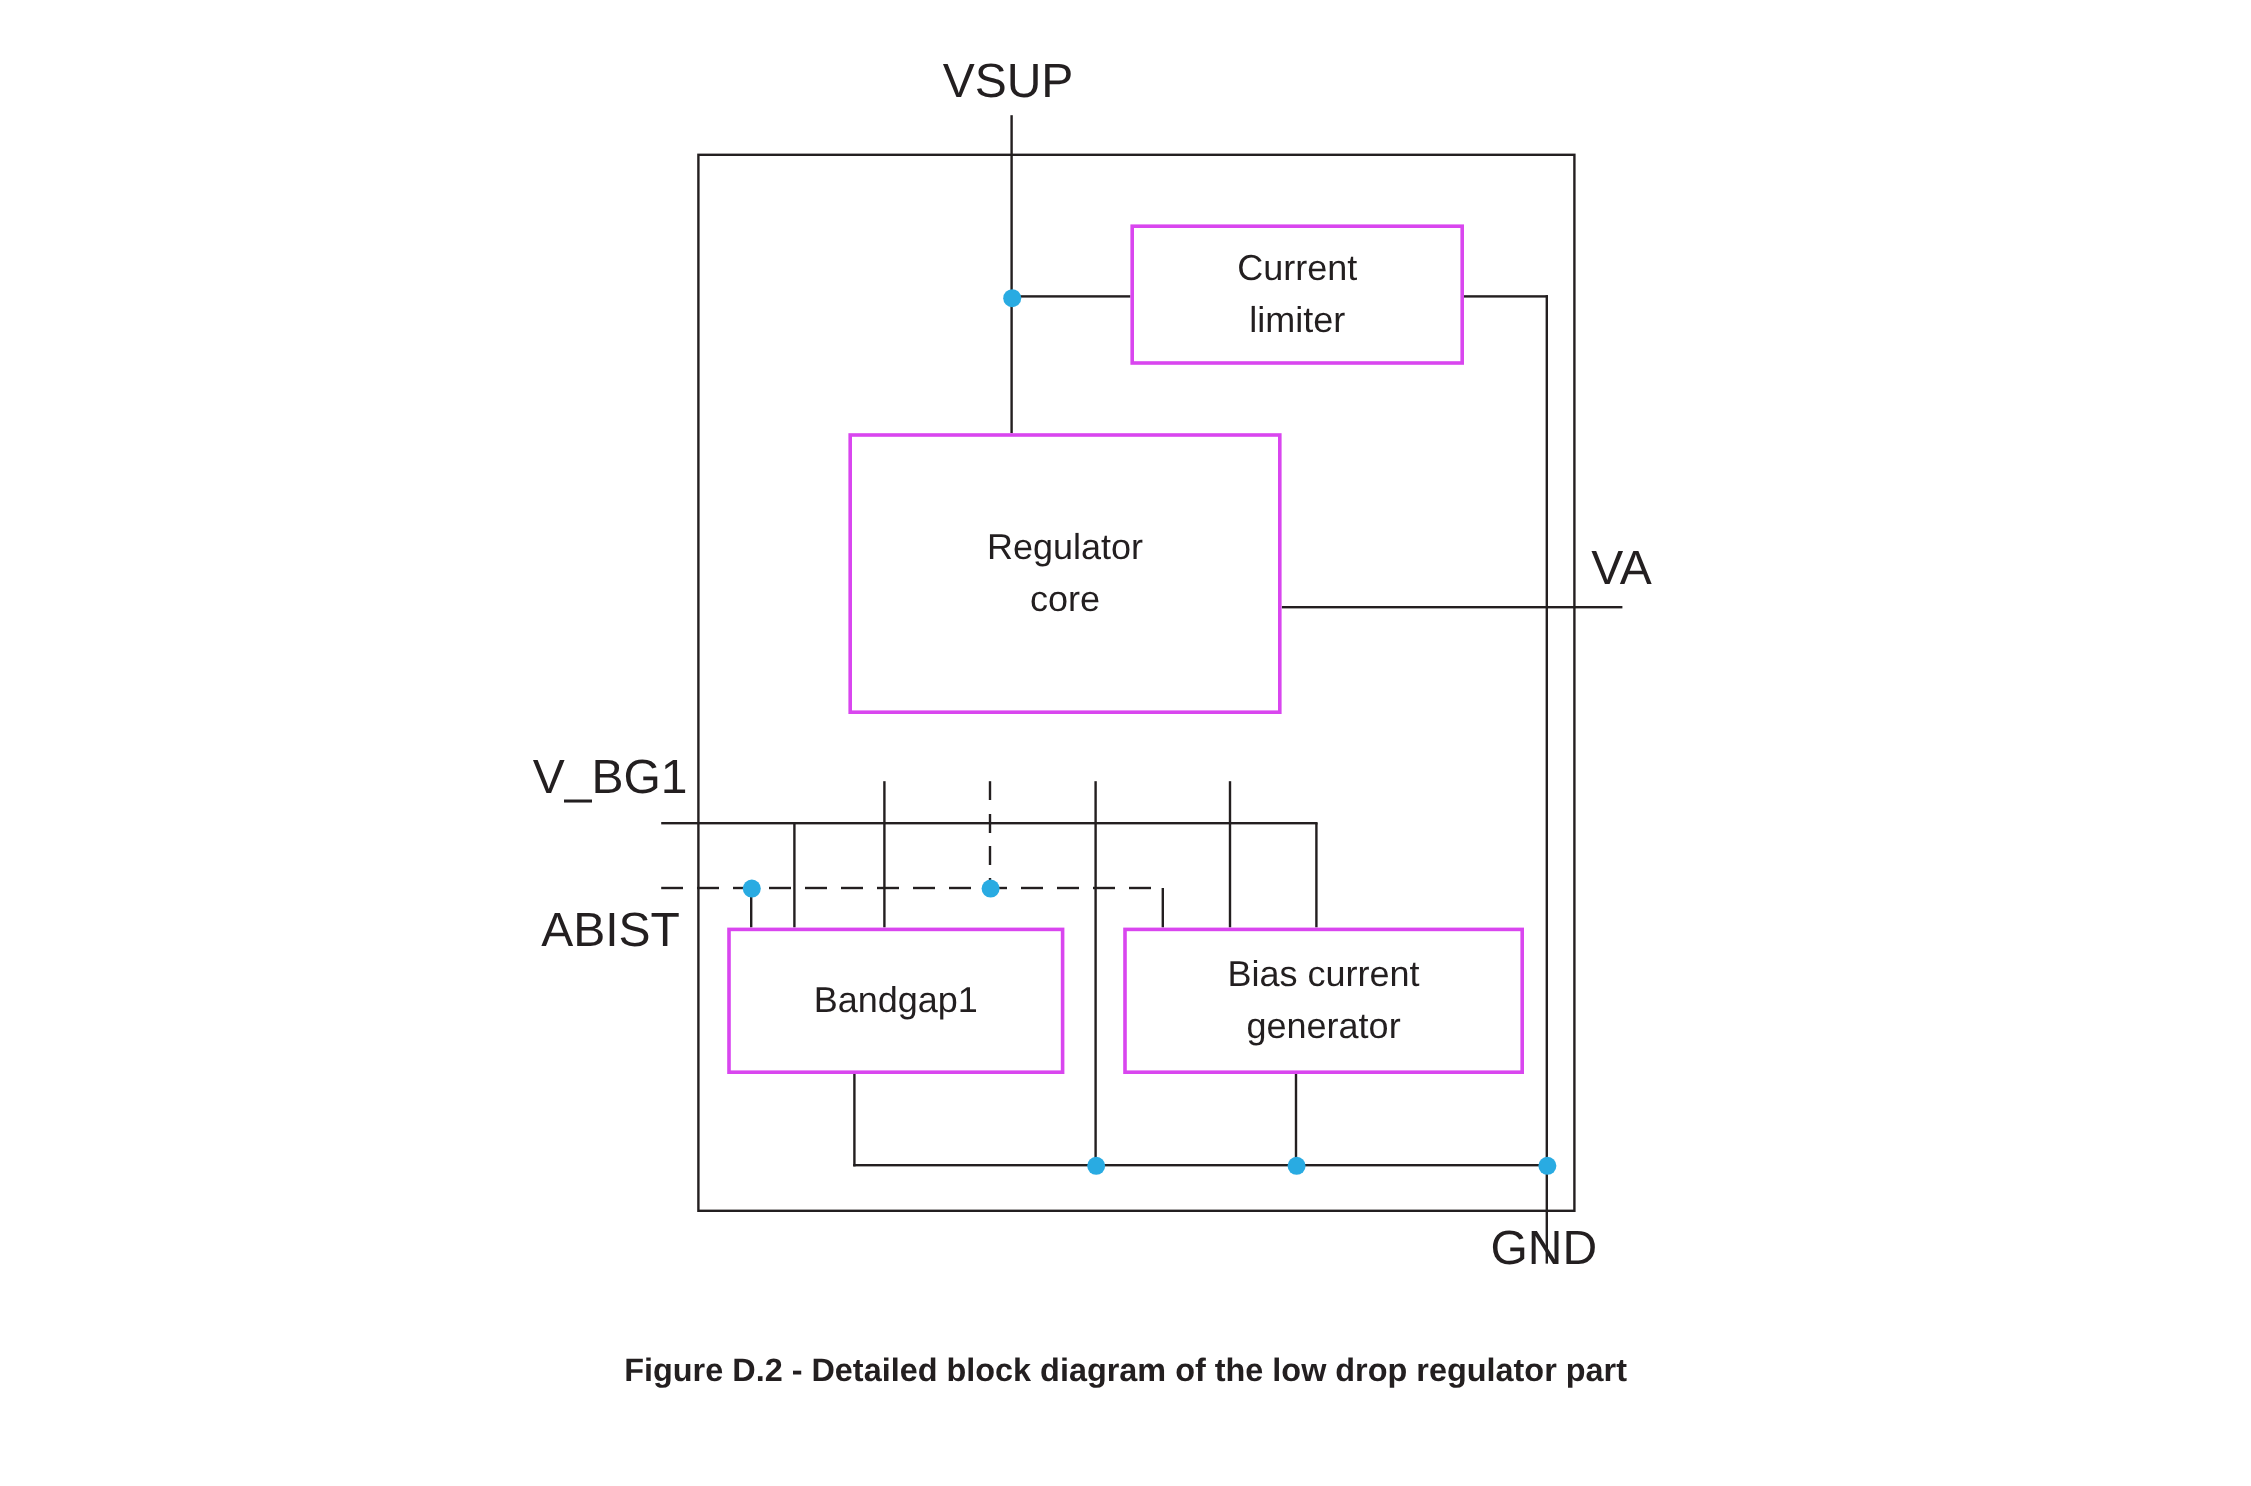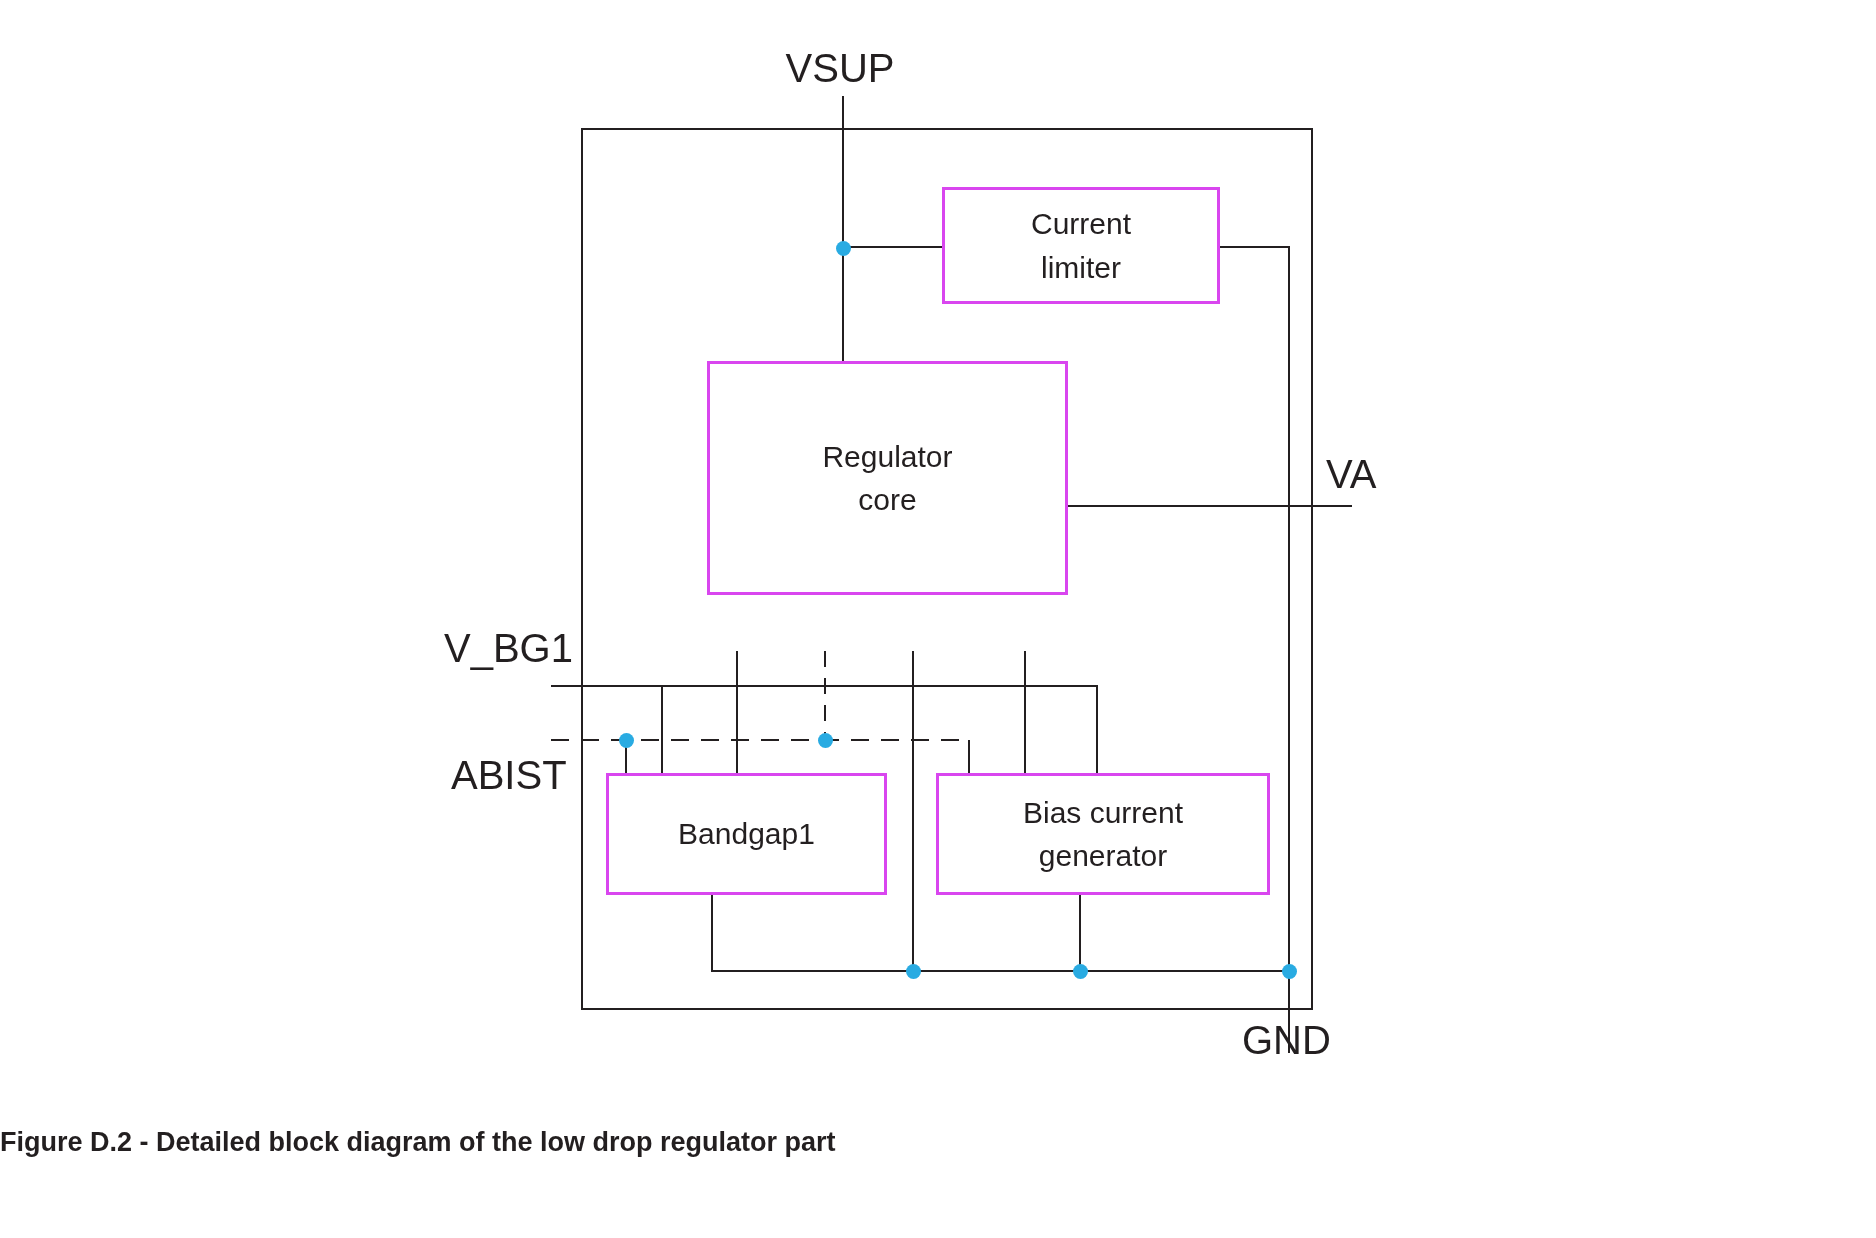--- a/index.html
+++ b/index.html
@@ -71,21 +71,21 @@
   #label-vsup { left: 840px; top: 46px; transform: translateX(-50%); }
   #label-va   { left: 1326px; top: 452px; }
   #label-vbg1 { left: 444px;  top: 626px; }
   #label-abist{ left: 451px;  top: 753px; }
   #label-gnd  { left: 1242px; top: 1018px; }
 
   .caption {
     position: absolute;
     left: 0; top: 1127px;
     width: 100%;
-    text-align: left;
+    text-align: center;
     font-size: 27px;
     font-weight: bold;
     color: #231F20;
   }
 </style>
 </head>
 <body>
 
 <div class="canvas">
 

